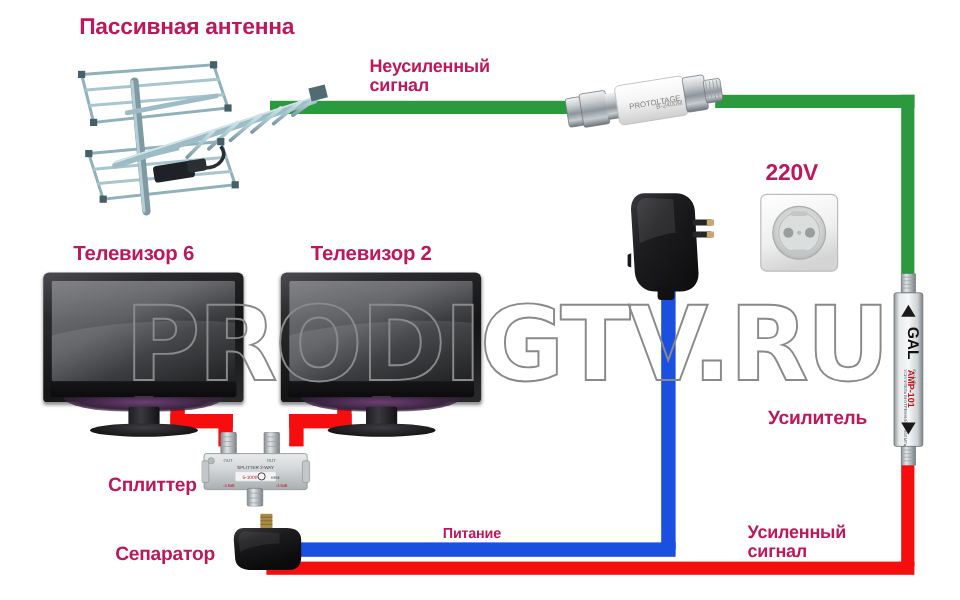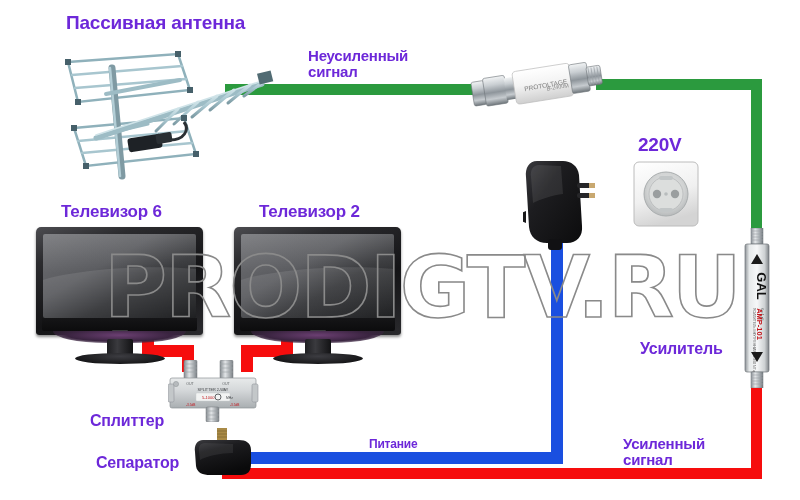--- a/index.html
+++ b/index.html
@@ -6,21 +6,21 @@
   body{
     width:800px;height:500px;
     background:#ffffff;
     font-family:"Liberation Sans","DejaVu Sans",sans-serif;
     overflow:hidden;
   }
   #stage{position:relative;width:800px;height:500px;background:#fff;}
   .lbl{
     position:absolute;
     font-weight:bold;
-    color:#6d28d9;
+    color:#be185d;
     line-height:1.08;
     white-space:pre-line;
     letter-spacing:-0.2px;
     z-index:40;
   }
 
   
   .wire{position:absolute;z-index:12;}
   .wire.green{background:#2b9a3e;}
   .wire.blue{background:#1a4fe0;}
@@ -423,21 +423,21 @@
 
 
   <div class="lbl" style="left:638px;top:135px;font-size:19px;">220V</div>
 
   <div class="lbl" style="left:61px;top:203px;font-size:17px;">Телевизор 6</div>
 
   <div class="lbl" style="left:259px;top:203px;font-size:17px;">Телевизор 2</div>
 
   <div class="lbl" style="left:640px;top:340px;font-size:16px;">Усилитель</div>
 
-  <div class="lbl" style="left:90px;top:396px;font-size:16px;margin-top:16px;">Сплиттер</div>
+  <div class="lbl" style="left:90px;top:396px;font-size:16px;">Сплиттер</div>
 
   <div class="lbl" style="left:96px;top:454px;font-size:16px;">Сепаратор</div>
 
   <div class="lbl" style="left:369px;top:438px;font-size:12px;">Питание</div>
 
   <div class="lbl" style="left:623px;top:436px;font-size:15px;">Усиленный
 сигнал</div>
 
 </div>
 

